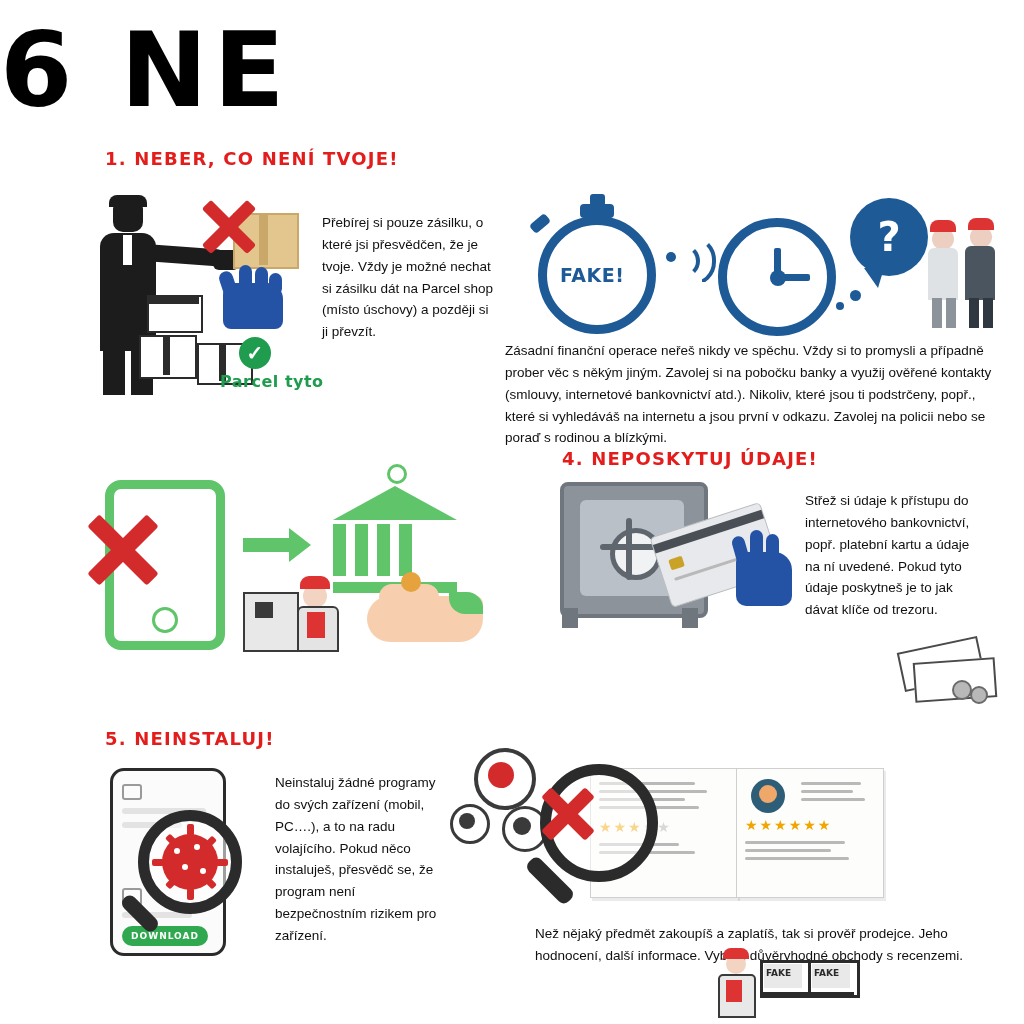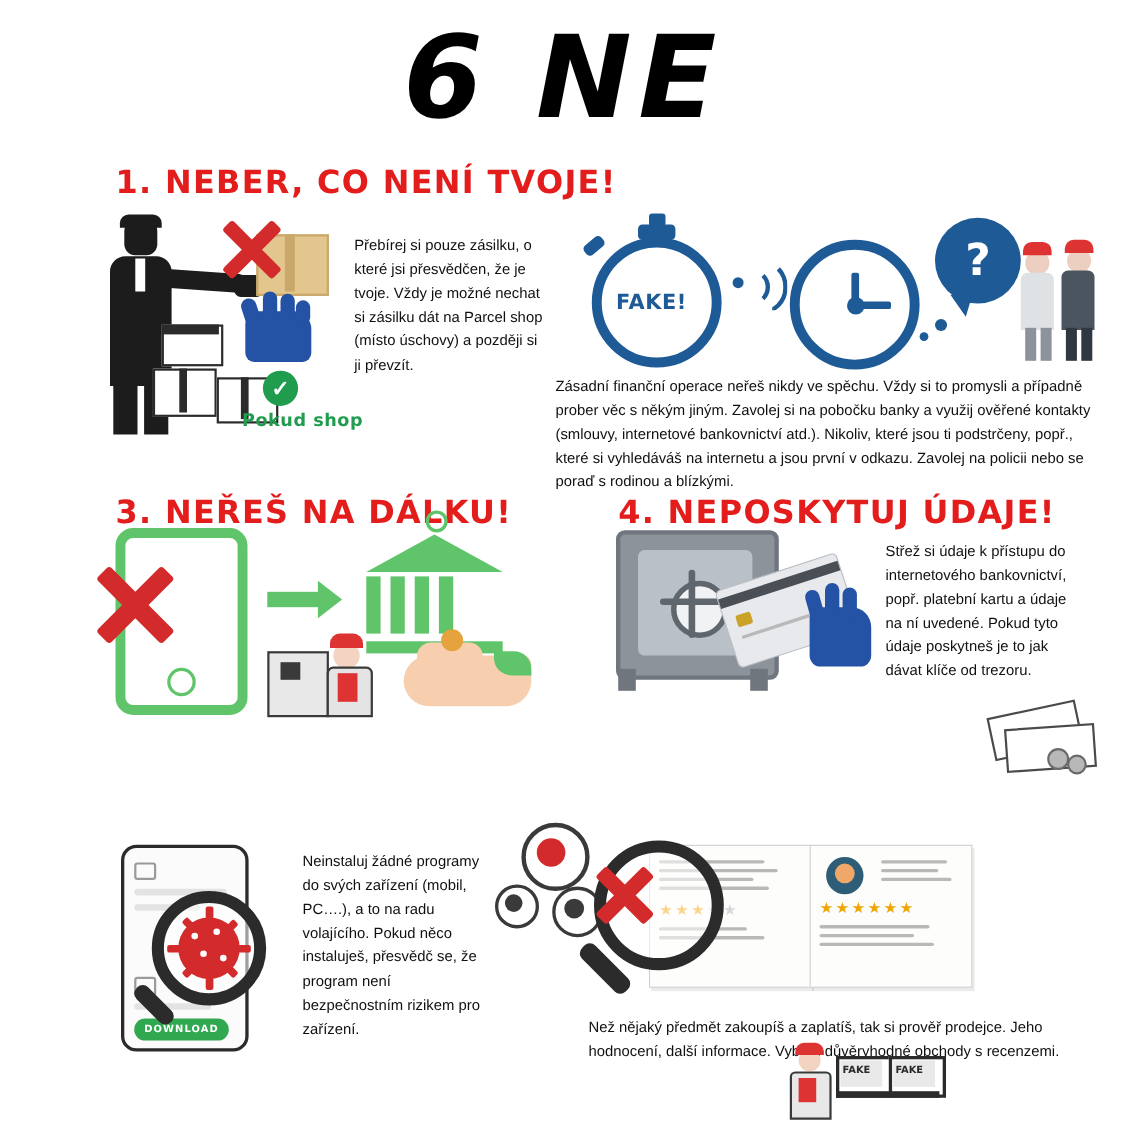--- a/index.html
+++ b/index.html
@@ -20,37 +20,36 @@
     width: 1024px;
     height: 1024px;
   }
 
   
   .main-title {
     position: absolute;
     top: 18px;
     left: 0;
     width: 1024px;
-    text-align: center;
+    text-align: left;
     font-family: "DejaVu Sans", sans-serif;
     font-weight: bold;
     font-size: 104px;
     letter-spacing: 6px;
     color: #000;
     line-height: 1;
-    font-style: italic;
   }
 
   
   .sec-title {
     position: absolute;
     font-family: "DejaVu Sans", sans-serif;
     font-weight: bold;
     color: #e31c1c;
-    font-size: 29px;
+    font-size: 18px;
     letter-spacing: 1.2px;
     white-space: nowrap;
   }
 
   
   .para {
     position: absolute;
     font-size: 13.5px;
     line-height: 1.62;
     color: #101010;
@@ -264,21 +263,21 @@
     <div class="small-shape" style="left:160px; top:72px; width:13px; height:26px; background:#2453a6; border-radius:7px;"></div>
     <div class="small-shape" style="left:174px; top:78px; width:13px; height:22px; background:#2453a6; border-radius:7px;"></div>
 
     <div class="xmark small-shape" style="left:134px; top:6px; width:64px; height:64px;">
       <span style="width:64px; height:13px; margin-left:-32px; margin-top:-6px;"></span>
       <span style="width:64px; height:13px; margin-left:-32px; margin-top:-6px;"></span>
     </div>
 
     <div class="check-circle small-shape" style="left:144px; top:142px; width:32px; height:32px;">✓</div>
   </div>
-  <div class="parcel-label" style="left:220px; top:372px;">Pokud shop</div>
+  <div class="parcel-label" style="left:220px; top:372px;">Parcel tyto</div>
 
   <div class="para" style="left:322px; top:212px; width:172px;">Přebírej si pouze zásilku, o které jsi přesvědčen, že je tvoje. Vždy je možné nechat si zásilku dát na Parcel shop (místo úschovy) a později si ji převzít.</div>
 
 
   <div class="gfx" style="left:520px; top:190px; width:490px; height:150px;">
 
     <div class="ring small-shape" style="left:18px; top:26px; width:118px; height:118px;"></div>
     <div class="small-shape" style="left:60px; top:14px; width:34px; height:14px; background:#1d5a96; border-radius:4px;"></div>
     <div class="small-shape" style="left:70px; top:4px; width:15px; height:12px; background:#1d5a96; border-radius:3px;"></div>
     <div class="small-shape" style="left:10px; top:28px; width:20px; height:11px; background:#1d5a96; border-radius:4px; transform:rotate(-40deg);"></div>
@@ -308,21 +307,20 @@
 
     <div class="small-shape" style="left:450px; top:36px; width:22px; height:22px; border-radius:50%; background:#eccfc0;"></div>
     <div class="small-shape" style="left:448px; top:28px; width:26px; height:12px; border-radius:8px 8px 0 0; background:#d33;"></div>
     <div class="small-shape" style="left:445px; top:56px; width:30px; height:54px; background:#4a5560; border-radius:6px 6px 0 0;"></div>
     <div class="small-shape" style="left:449px; top:108px; width:10px; height:30px; background:#2f3840;"></div>
     <div class="small-shape" style="left:463px; top:108px; width:10px; height:30px; background:#2f3840;"></div>
   </div>
 
   <div class="para" style="left:505px; top:340px; width:500px;">Zásadní finanční operace neřeš nikdy ve spěchu. Vždy si to promysli a případně prober věc s někým jiným. Zavolej si na pobočku banky a využij ověřené kontakty (smlouvy, internetové bankovnictví atd.). Nikoliv, které jsou ti podstrčeny, popř., které si vyhledáváš na internetu a jsou první v odkazu. Zavolej na policii nebo se poraď s rodinou a blízkými.</div>
 
-  <div class="sec-title" style="left:105px; top:448px;">3. NEŘEŠ NA DÁLKU!</div>
 
   <div class="gfx" style="left:95px; top:480px; width:400px; height:180px;">
 
     <div class="phone-green small-shape" style="left:10px; top:0px; width:120px; height:170px;">
       <div class="home"></div>
     </div>
     <div class="xmark small-shape" style="left:28px; top:36px; width:84px; height:84px;">
       <span style="width:84px; height:17px; margin-left:-42px; margin-top:-8px;"></span>
       <span style="width:84px; height:17px; margin-left:-42px; margin-top:-8px;"></span>
     </div>
@@ -383,20 +381,21 @@
 
   <div class="gfx" style="left:900px; top:638px; width:110px; height:70px;">
     <div class="small-shape" style="left:0; top:6px; width:78px; height:36px; background:#fff; border:2px solid #4a4a4a; transform:rotate(-12deg);"></div>
     <div class="small-shape" style="left:14px; top:22px; width:78px; height:36px; background:#fff; border:2px solid #4a4a4a; transform:rotate(-4deg);"></div>
     <div class="small-shape" style="left:52px; top:42px; width:16px; height:16px; border-radius:50%; background:#b8b8b8; border:2px solid #6a6a6a;"></div>
     <div class="small-shape" style="left:70px; top:48px; width:14px; height:14px; border-radius:50%; background:#b8b8b8; border:2px solid #6a6a6a;"></div>
   </div>
 
   <div class="para" style="left:805px; top:490px; width:170px;">Střež si údaje k přístupu do internetového bankovnictví, popř. platební kartu a údaje na ní uvedené. Pokud tyto údaje poskytneš je to jak dávat klíče od trezoru.</div>
 
+  <div class="sec-title" style="left:105px; top:728px;">5. NEINSTALUJ!</div>
 
   <div class="gfx" style="left:100px; top:768px; width:170px; height:190px;">
 
     <div class="small-shape" style="left:10px; top:0; width:110px; height:182px; background:#fbfbfb; border:3px solid #2b2b2b; border-radius:14px;"></div>
     <div class="small-shape" style="left:22px; top:16px; width:16px; height:12px; border:2px solid #9a9a9a; border-radius:3px;"></div>
     <div class="small-shape" style="left:22px; top:40px; width:84px; height:6px; background:#e3e3e3; border-radius:3px;"></div>
     <div class="small-shape" style="left:22px; top:54px; width:60px; height:6px; background:#e3e3e3; border-radius:3px;"></div>
     <div class="small-shape" style="left:22px; top:120px; width:16px; height:14px; border:2px solid #9a9a9a; border-radius:3px;"></div>
     <div class="small-shape" style="left:22px; top:144px; width:70px; height:6px; background:#e3e3e3; border-radius:3px;"></div>
     <div class="dl-btn small-shape" style="left:22px; top:158px; width:86px;">

